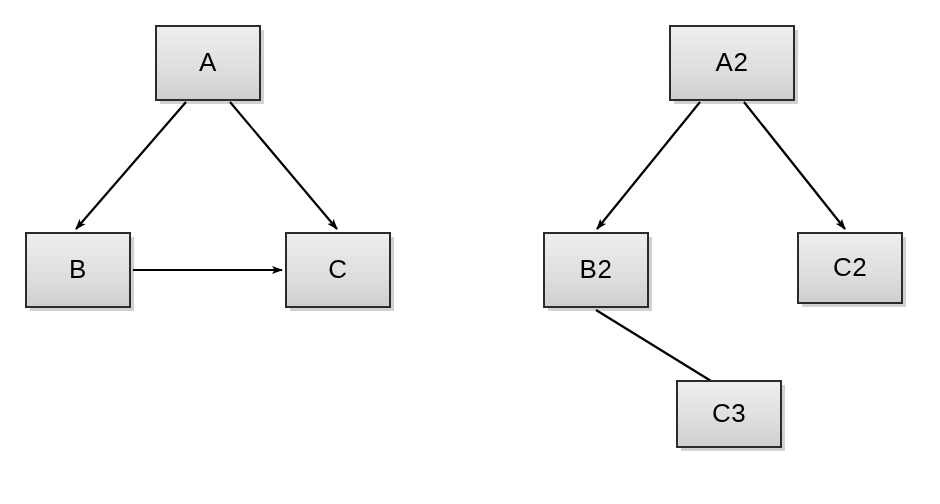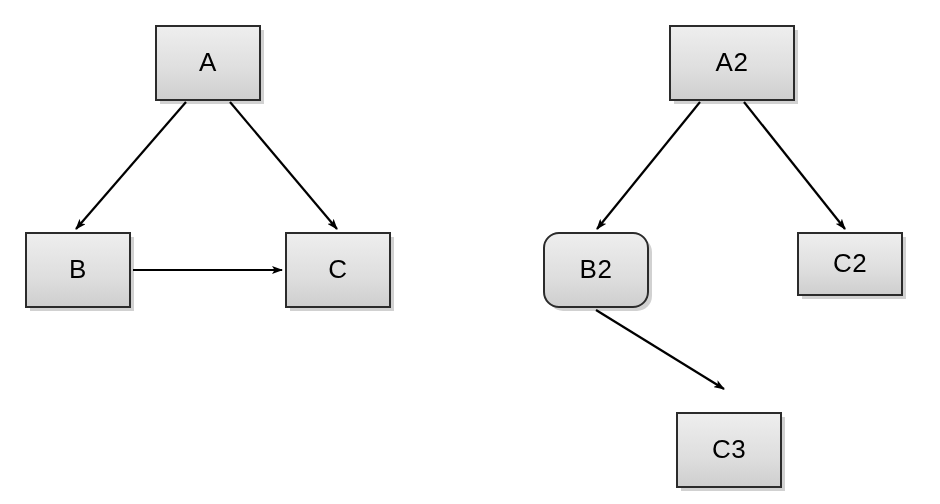--- a/index.html
+++ b/index.html
@@ -75,24 +75,24 @@
       </div>
       <div class="node" style="left: 25px; top: 232px; width: 106px; height: 76px;">
         <span class="node-label">B</span>
       </div>
       <div class="node" style="left: 285px; top: 232px; width: 106px; height: 76px;">
         <span class="node-label">C</span>
       </div>
       <div class="node" style="left: 669px; top: 25px; width: 126px; height: 76px;">
         <span class="node-label">A2</span>
       </div>
-      <div class="node" style="left: 543px; top: 232px; width: 106px; height: 76px; border-radius: 16px;">
+      <div class="node" style="left: 543px; top: 232px; width: 106px; height: 76px;">
         <span class="node-label">B2</span>
       </div>
-      <div class="node" style="left: 797px; top: 232px; width: 106px; height: 64px;">
+      <div class="node" style="left: 797px; top: 232px; width: 106px; height: 72px;">
         <span class="node-label">C2</span>
       </div>
-      <div class="node" style="left: 676px; top: 412px; width: 106px; height: 76px;">
+      <div class="node" style="left: 676px; top: 380px; width: 106px; height: 68px;">
         <span class="node-label">C3</span>
       </div>
     </div>
 
 </div>
 
 </body></html>

